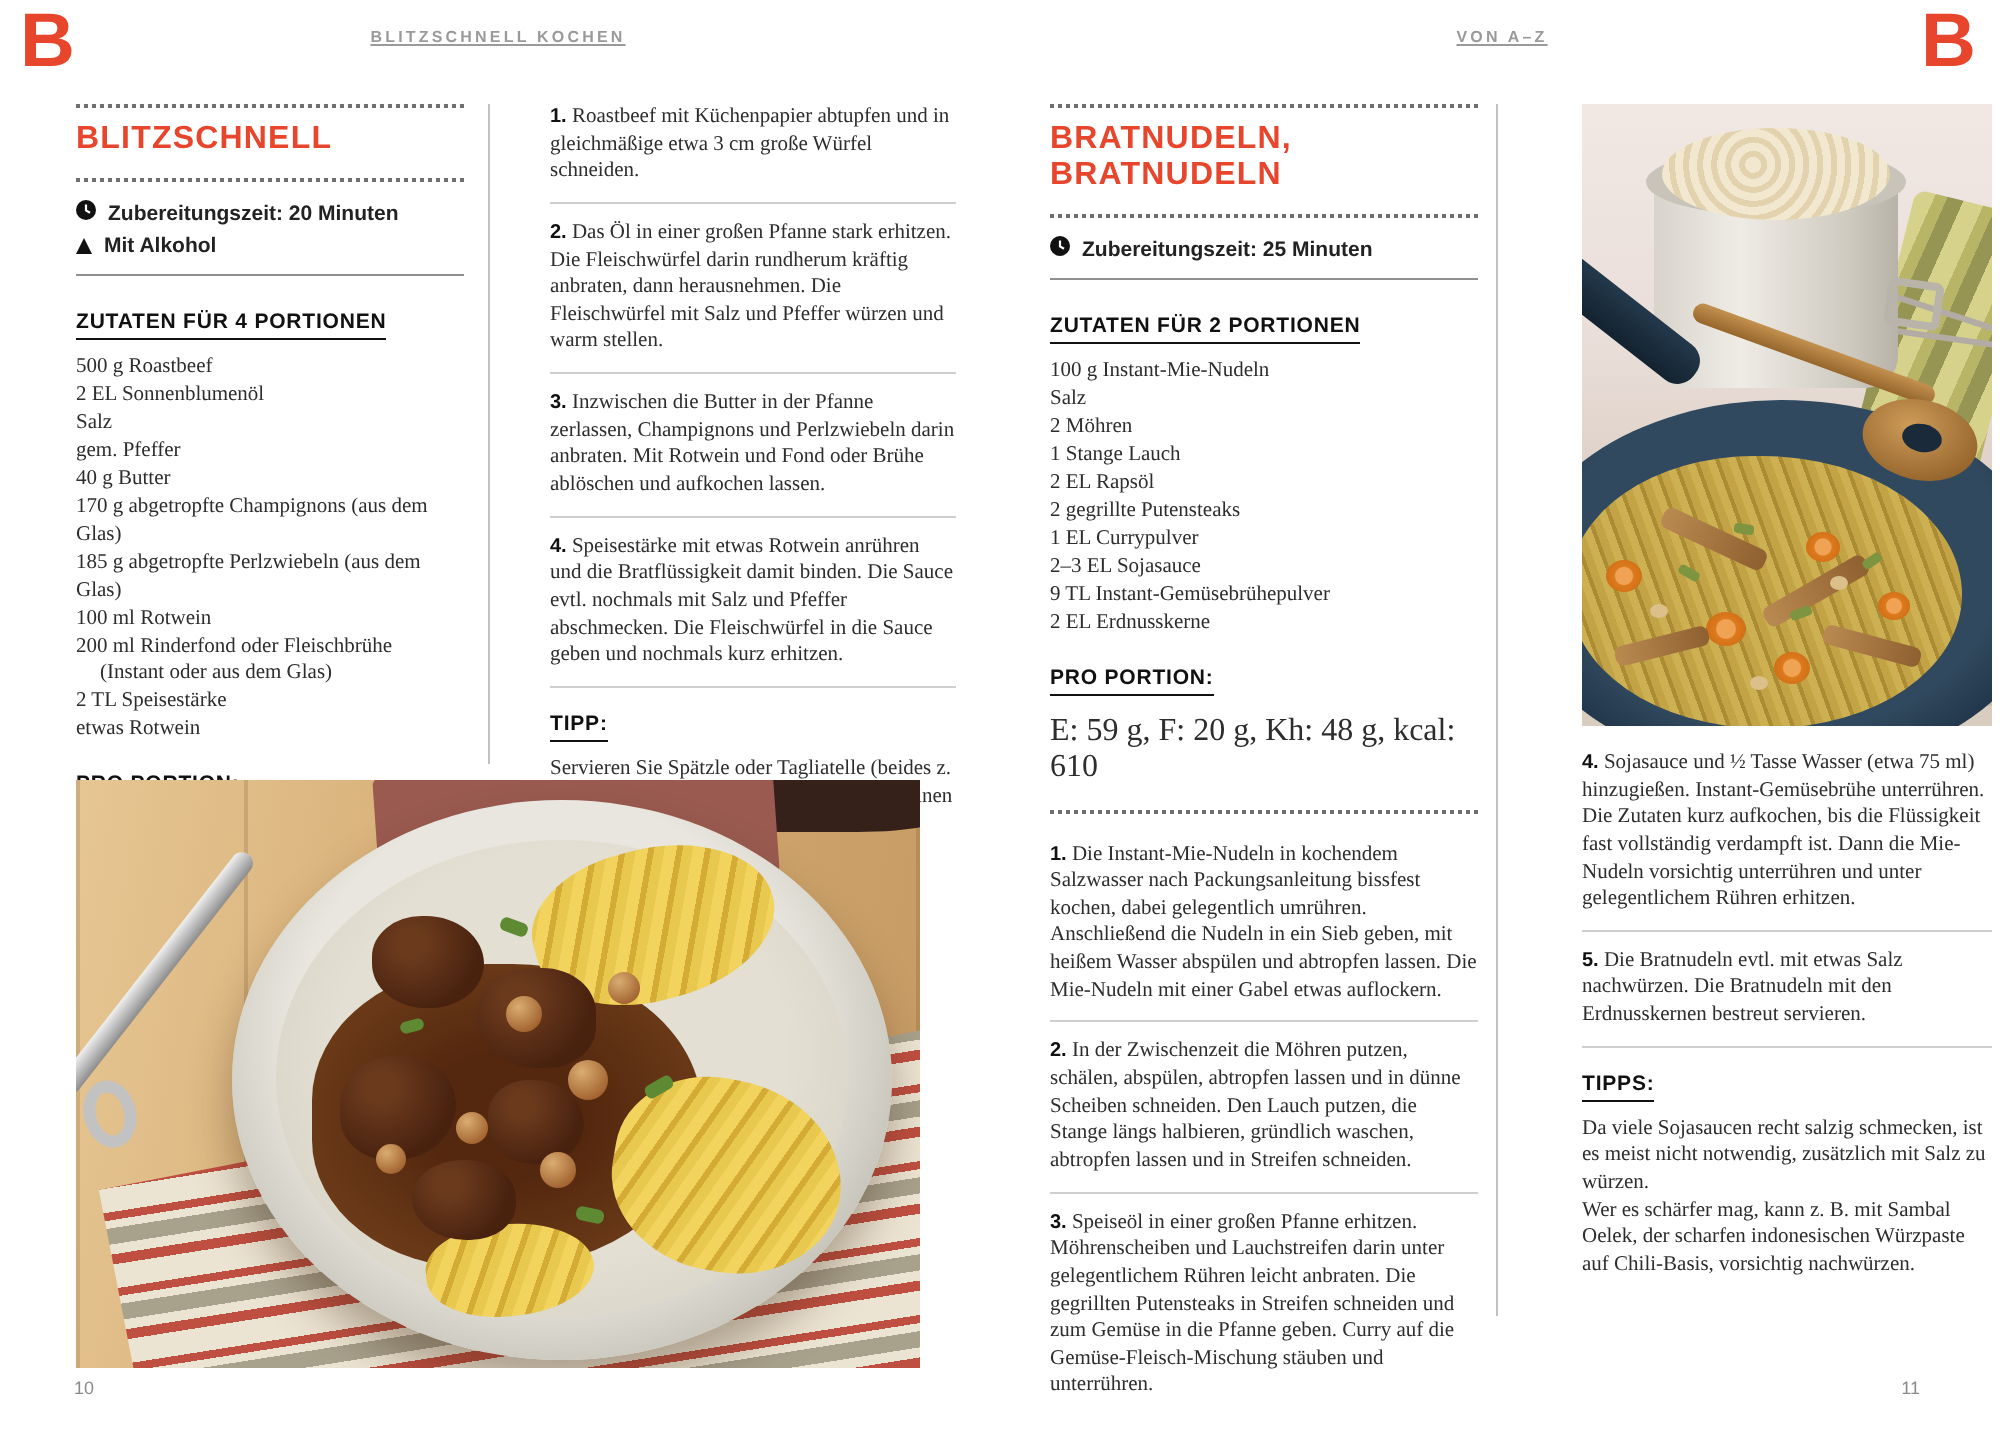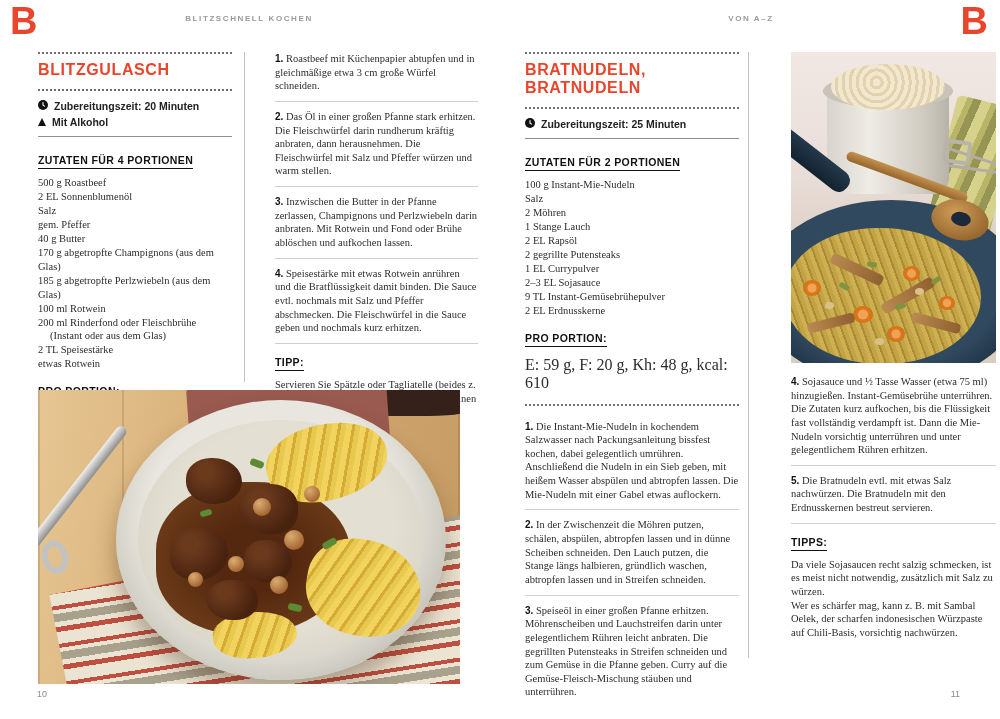--- a/index.html
+++ b/index.html
@@ -3,21 +3,21 @@
 <meta charset="utf-8">
 <style>
   html,body{margin:0;padding:0;background:#fff;}
   #canvas{position:relative;width:1000px;height:719px;background:#fff;overflow:hidden;
           font-family:"Liberation Serif",serif;color:#2d2d2d;}
   .abs{position:absolute;}
   
   .bigB{position:absolute;top:0px;font:800 38px "Liberation Sans",sans-serif;color:#e8462c;}
   #bL{left:10px;} #bR{right:12px;}
   .runhead{position:absolute;top:14px;font:700 8px "Liberation Sans",sans-serif;
-           letter-spacing:1.6px;color:#9a9a9a;text-align:center;}
+           letter-spacing:1.6px;color:#9a9a9a;text-align:center;text-decoration:underline;}
   #rhL{left:38px;width:422px;} #rhR{left:540px;width:422px;}
   
   .col{position:absolute;top:52px;}
   #lc1{left:38px;width:194px;} #lc2{left:275px;width:203px;}
   #rc1{left:525px;width:214px;} #rc2{left:791px;width:205px;}
   .vdiv{position:absolute;width:0;border-left:1px solid #c2c2c2;}
   #vd1{left:244px;top:52px;height:330px;} #vd2{left:748px;top:52px;height:606px;}
   
   .dot{border-top:2px dotted #6f6f6f;height:0;margin:0 0 7px;}
   .dot2{margin:2px 0 9px;} .dot3{margin:12px 0 14px;}
@@ -103,21 +103,21 @@
   <div class="bigB" id="bL">B</div>
   <div class="bigB" id="bR">B</div>
   <div class="runhead" id="rhL">BLITZSCHNELL KOCHEN</div>
   <div class="runhead" id="rhR">VON A–Z</div>
 
   <div class="vdiv" id="vd1"></div>
   <div class="vdiv" id="vd2"></div>
 
   <div class="col" id="lc1">
     <div class="dot"></div>
-    <div class="title">BLITZGULASCH</div>
+    <div class="title">BLITZSCHNELL</div>
     <div class="dot dot2"></div>
     <div class="meta">
       <span><svg width="10" height="10" viewBox="0 0 10 10">
             <circle cx="5" cy="5" r="5" fill="#111"></circle>
             <path d="M5 2.3V5.2l2 1.2" stroke="#fff" stroke-width="1.1" fill="none"></path>
           </svg></span>
       <span>Zubereitungszeit: 20 Minuten</span>
     </div>
     <div class="meta">
       <span class="tri"></span>

